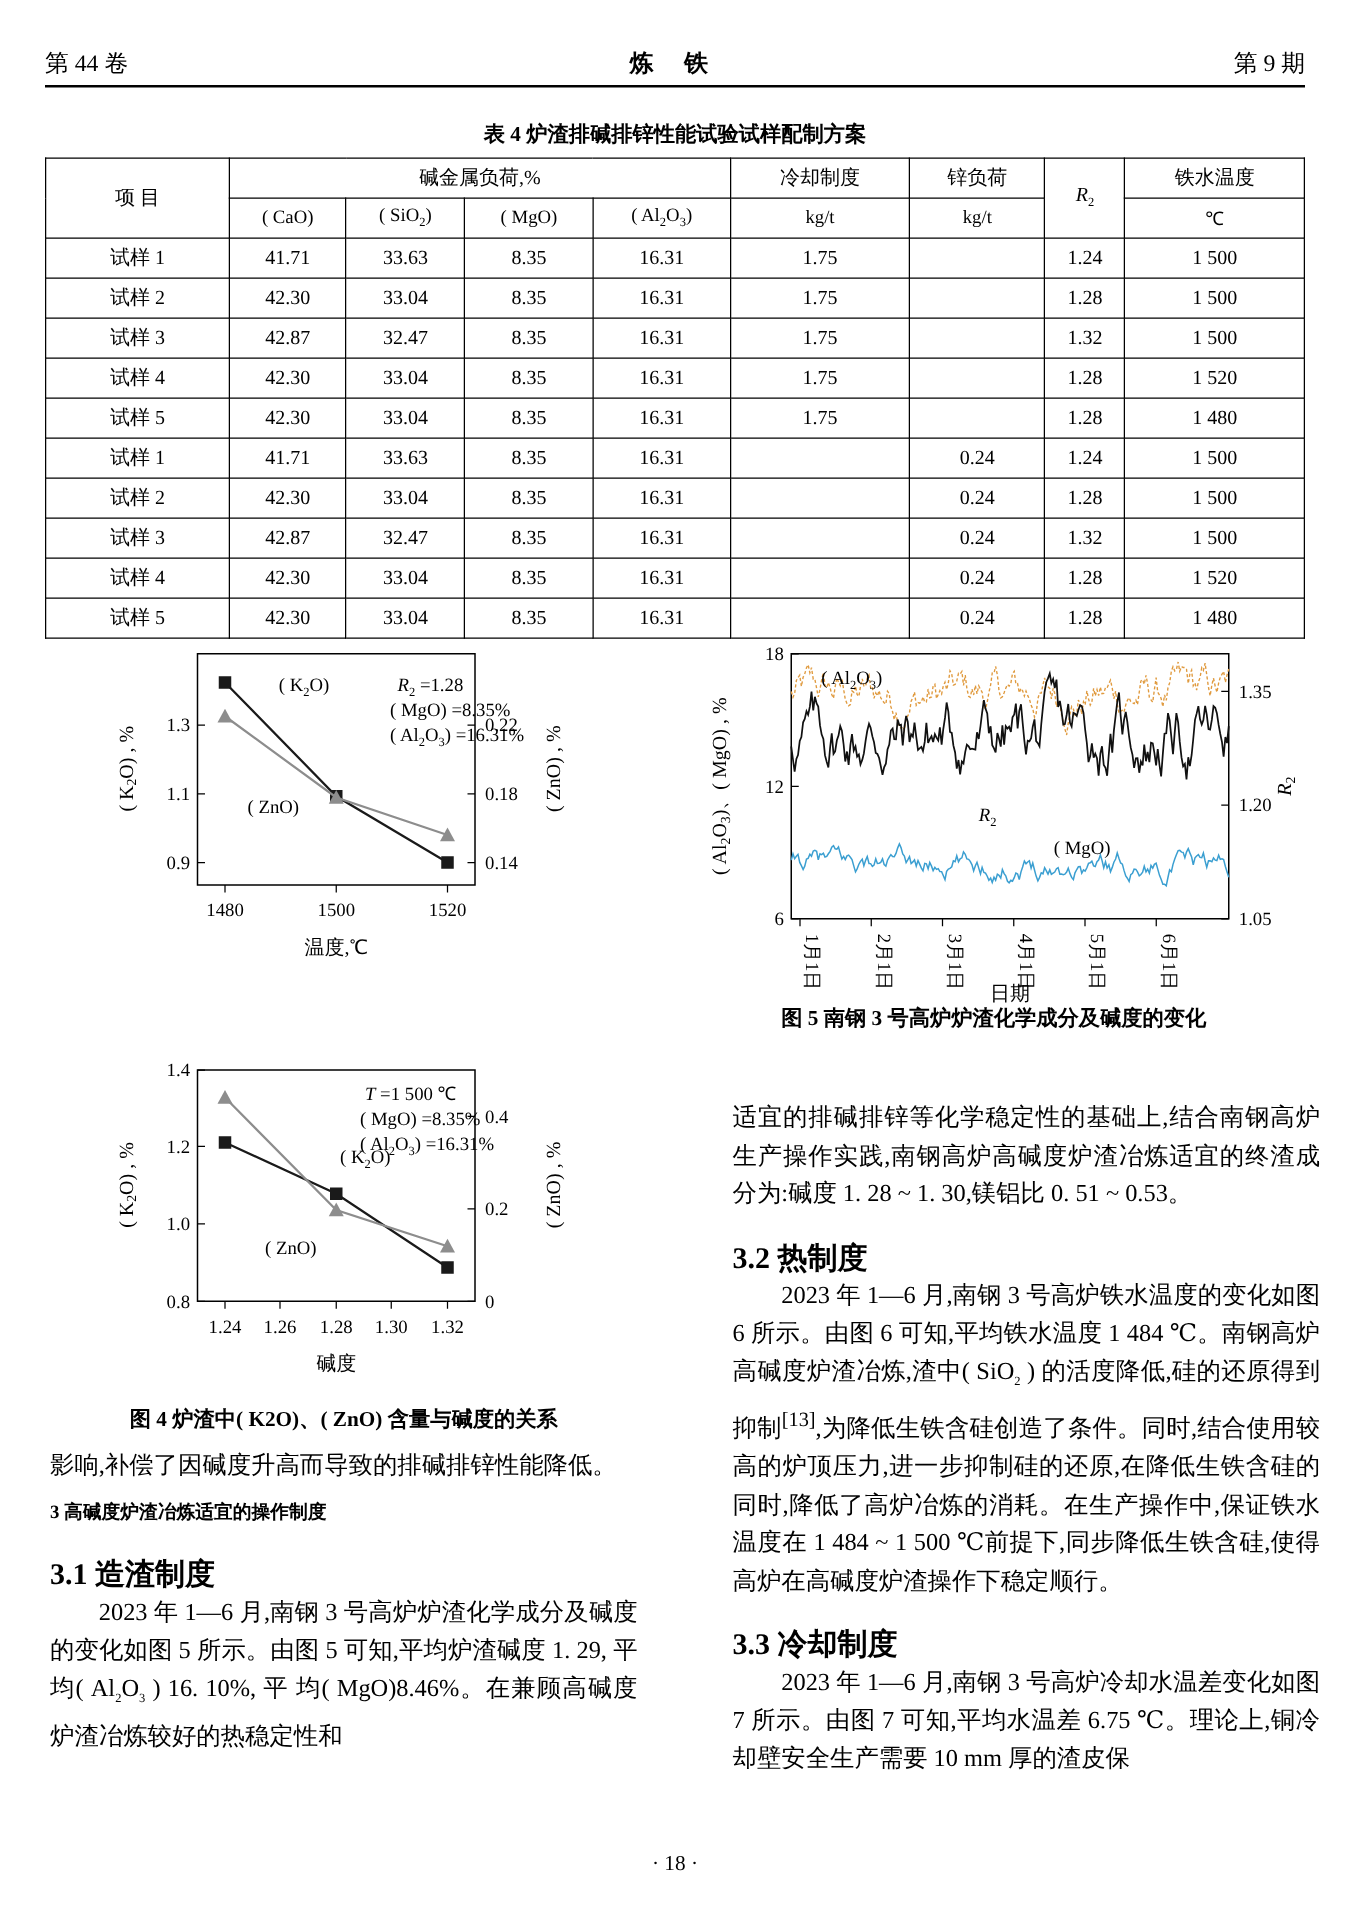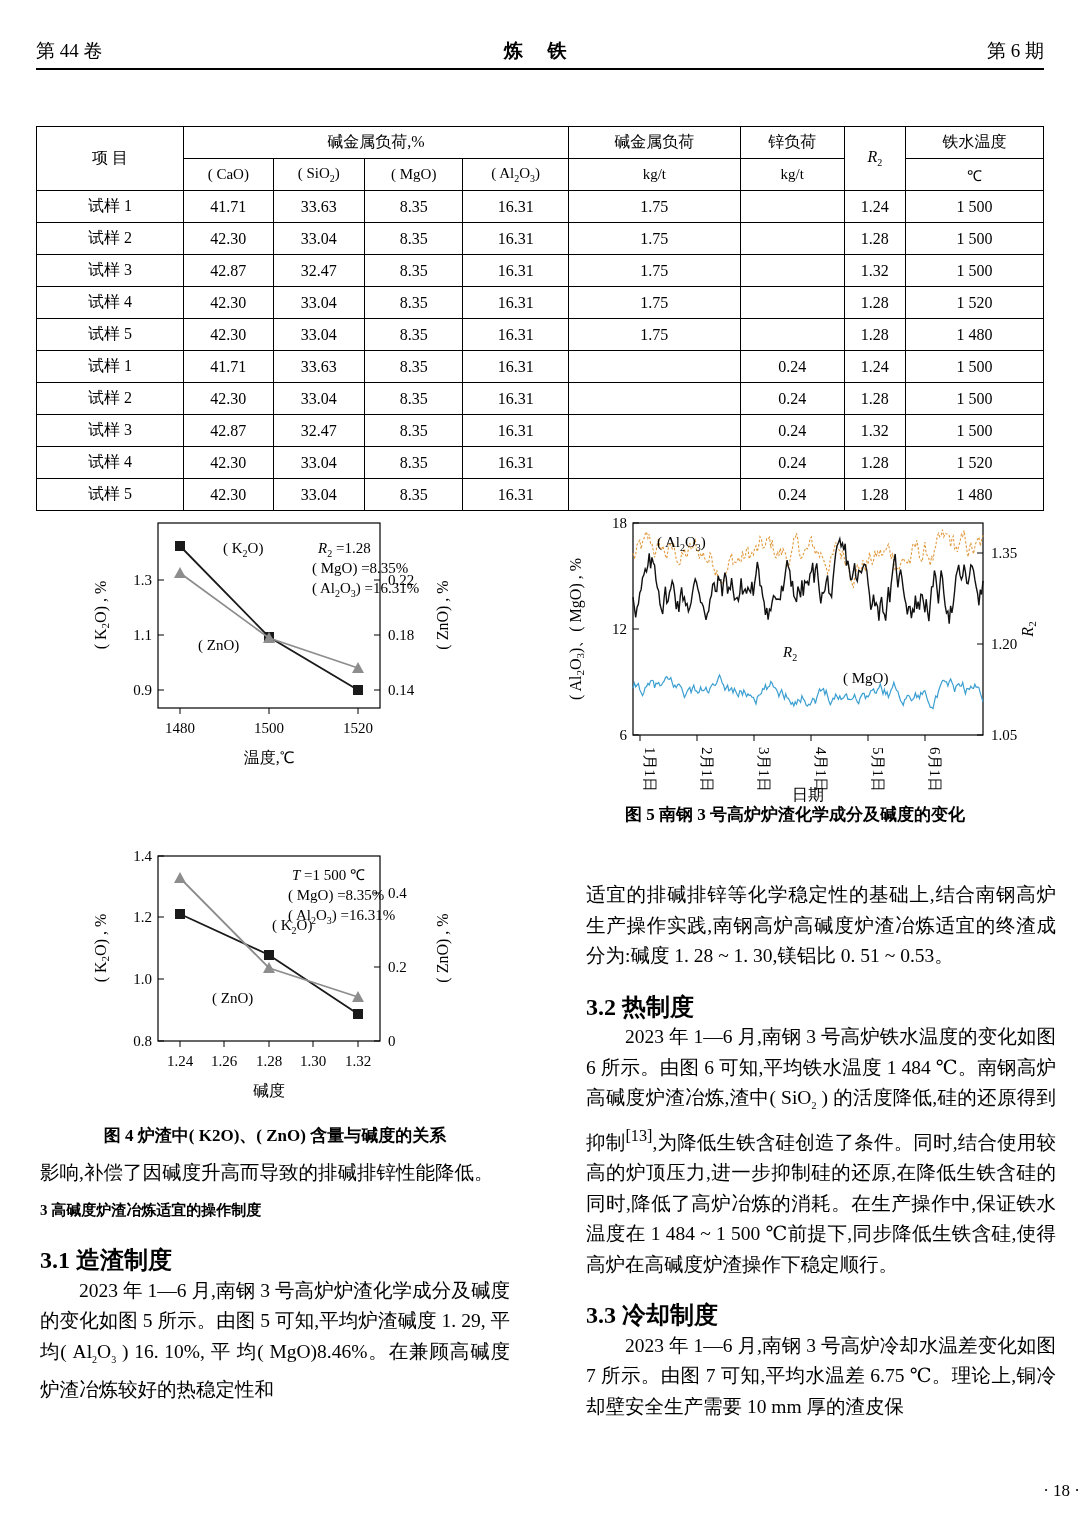--- a/index.html
+++ b/index.html
@@ -30,43 +30,44 @@
   
   .fig{position:absolute;}
   .figcap{text-align:center;font-size:17px;font-weight:bold;}
 
   
   .col{position:absolute;width:470px;font-size:19.5px;line-height:30.5px;text-align:justify;}
   .col p{margin:0;}
   .indent{text-indent:39px;}
   h3.sec{font-size:15px;margin:6px 0 2px 0;font-weight:bold;}
   h4.sub{font-size:24px;margin:20px 0 0 0;font-weight:bold;}
-  .pagenum{position:absolute;left:0;right:0;bottom:26px;text-align:right;font-size:17px;}
+  .pagenum{position:absolute;left:0;right:0;bottom:26px;text-align:center;font-size:17px;}
   svg{display:block;}
   text{font-family:"Liberation Serif",serif;}
 </style>
 </head>
 <body>
 
 <div class="page">
 
   <div class="runhead">
     <div class="vol">第 44 卷</div>
     <div class="jnl">炼  铁</div>
-    <div class="iss">第 6 期</div>
+    <div class="iss">第 9 期</div>
     <div class="rule"></div>
   </div>
 
+  <div class="tbl-caption">表 4   炉渣排碱排锌性能试验试样配制方案</div>
 
   <table class="data">
     <thead>
       <tr>
         <th class="lbl" rowspan="2"><span>项    目</span></th>
         <th colspan="4"><span>碱金属负荷,%</span></th>
-        <th><span>碱金属负荷</span></th>
+        <th><span>冷却制度</span></th>
         <th><span>锌负荷</span></th>
         <th rowspan="2"><i>R</i><sub>2</sub></th>
         <th><span>铁水温度</span></th>
       </tr>
       <tr>
         <th class="sub">( CaO)</th>
         <th class="sub">( SiO<sub>2</sub>)</th>
         <th class="sub">( MgO)</th>
         <th class="sub">( Al<sub>2</sub>O<sub>3</sub>)</th>
         <th class="sub">kg/t</th>

